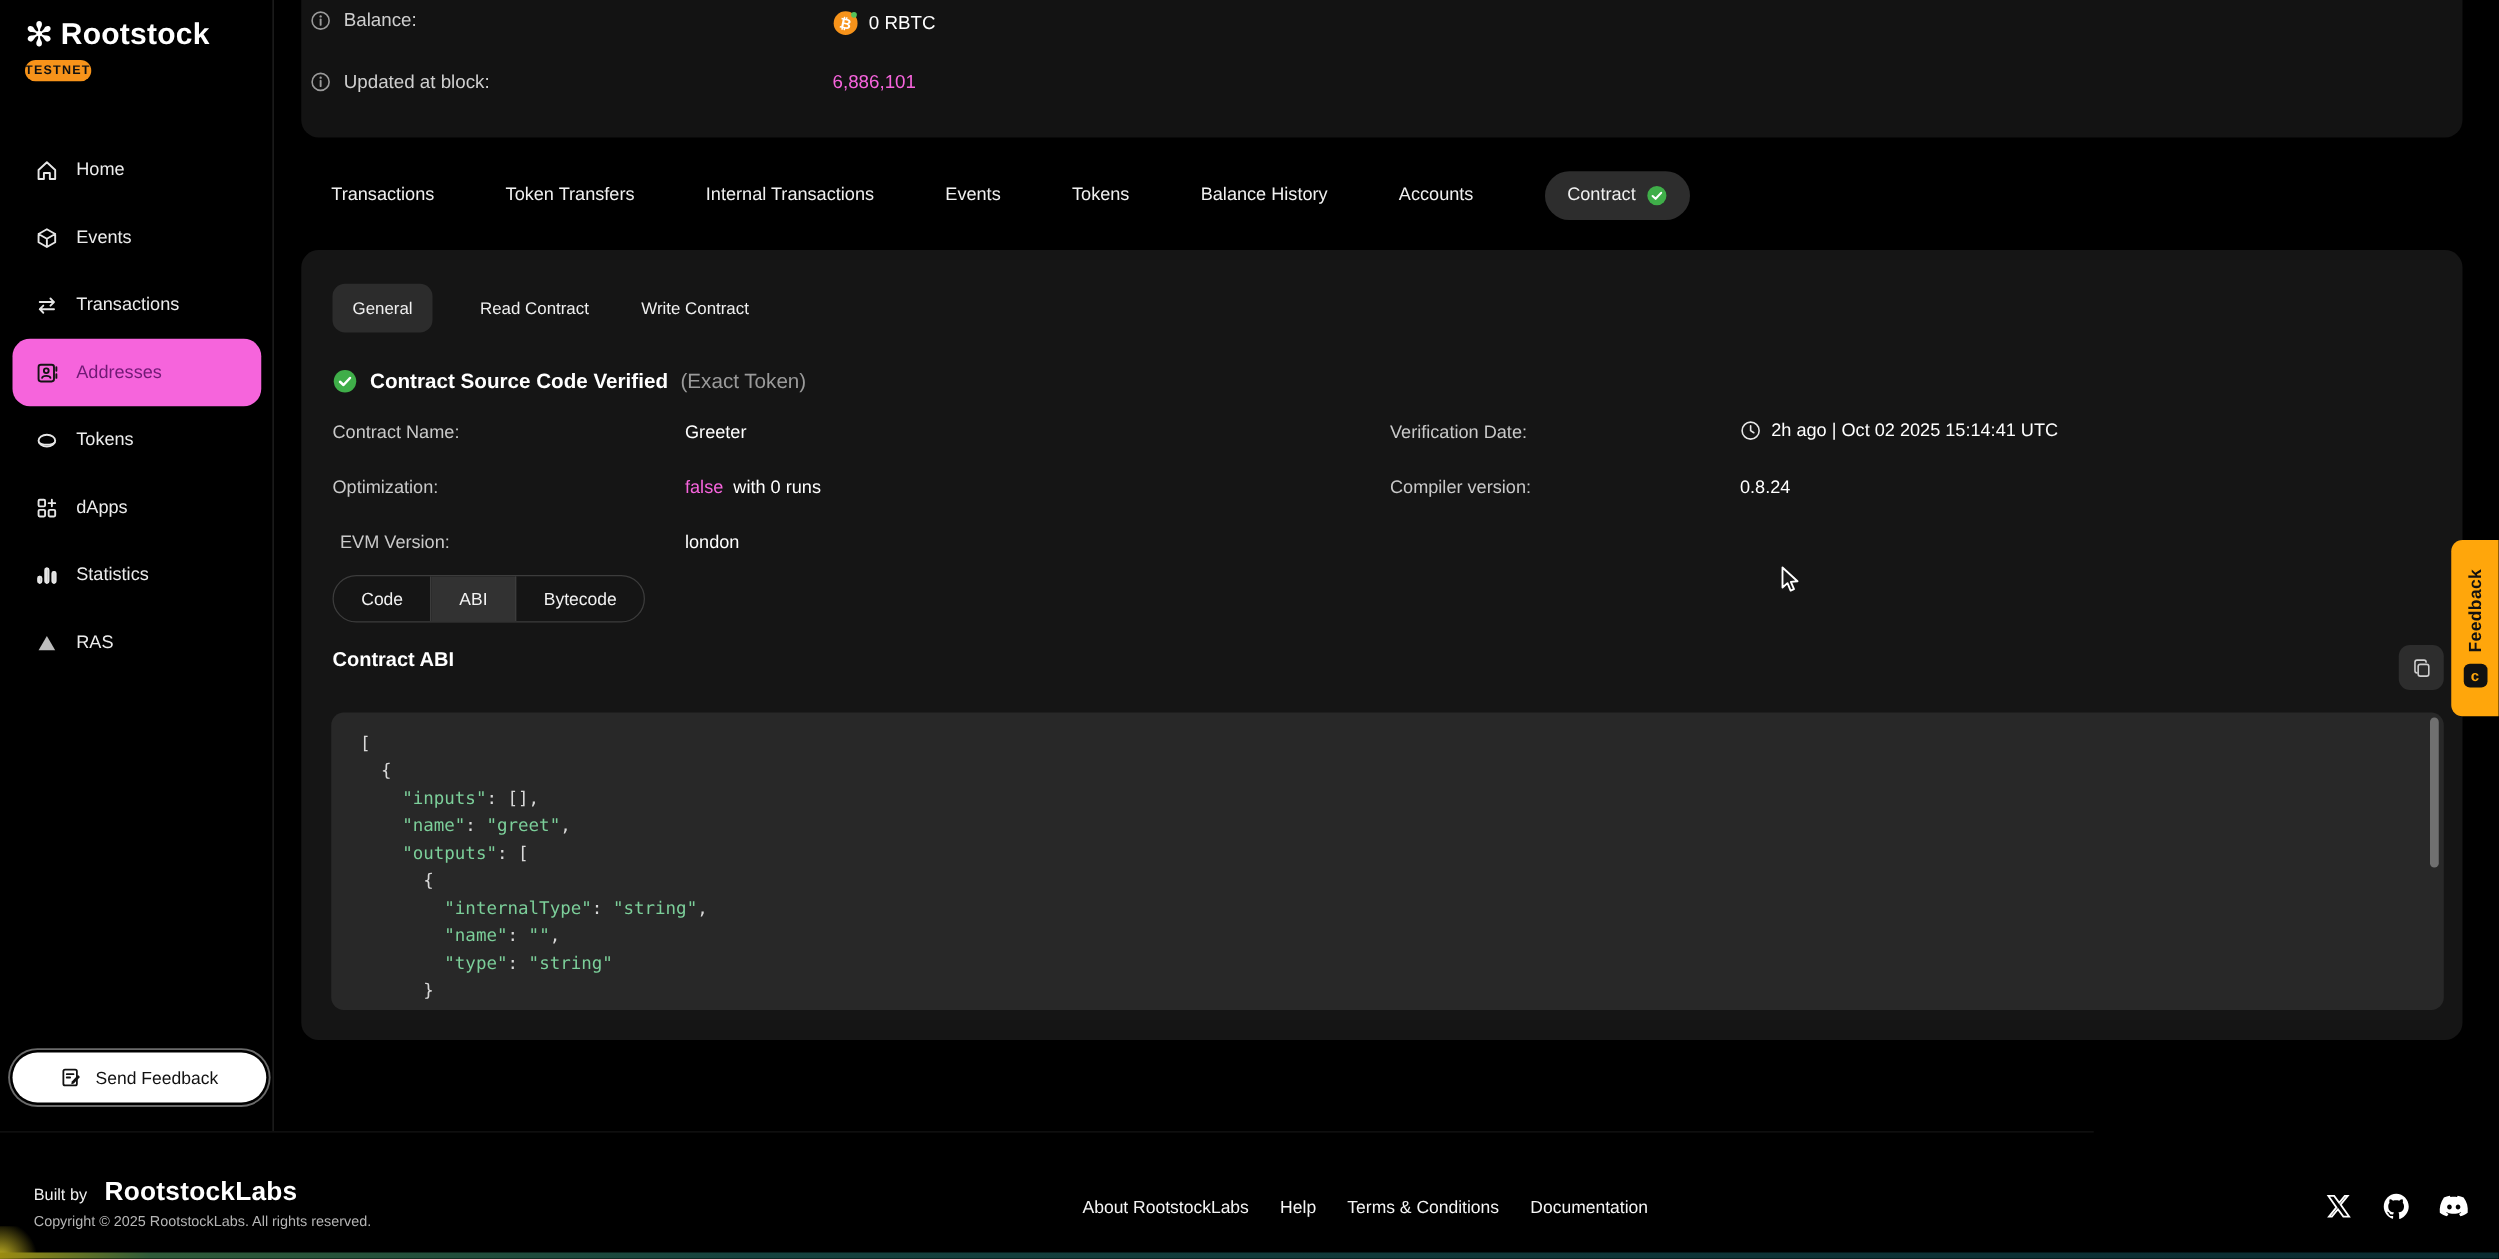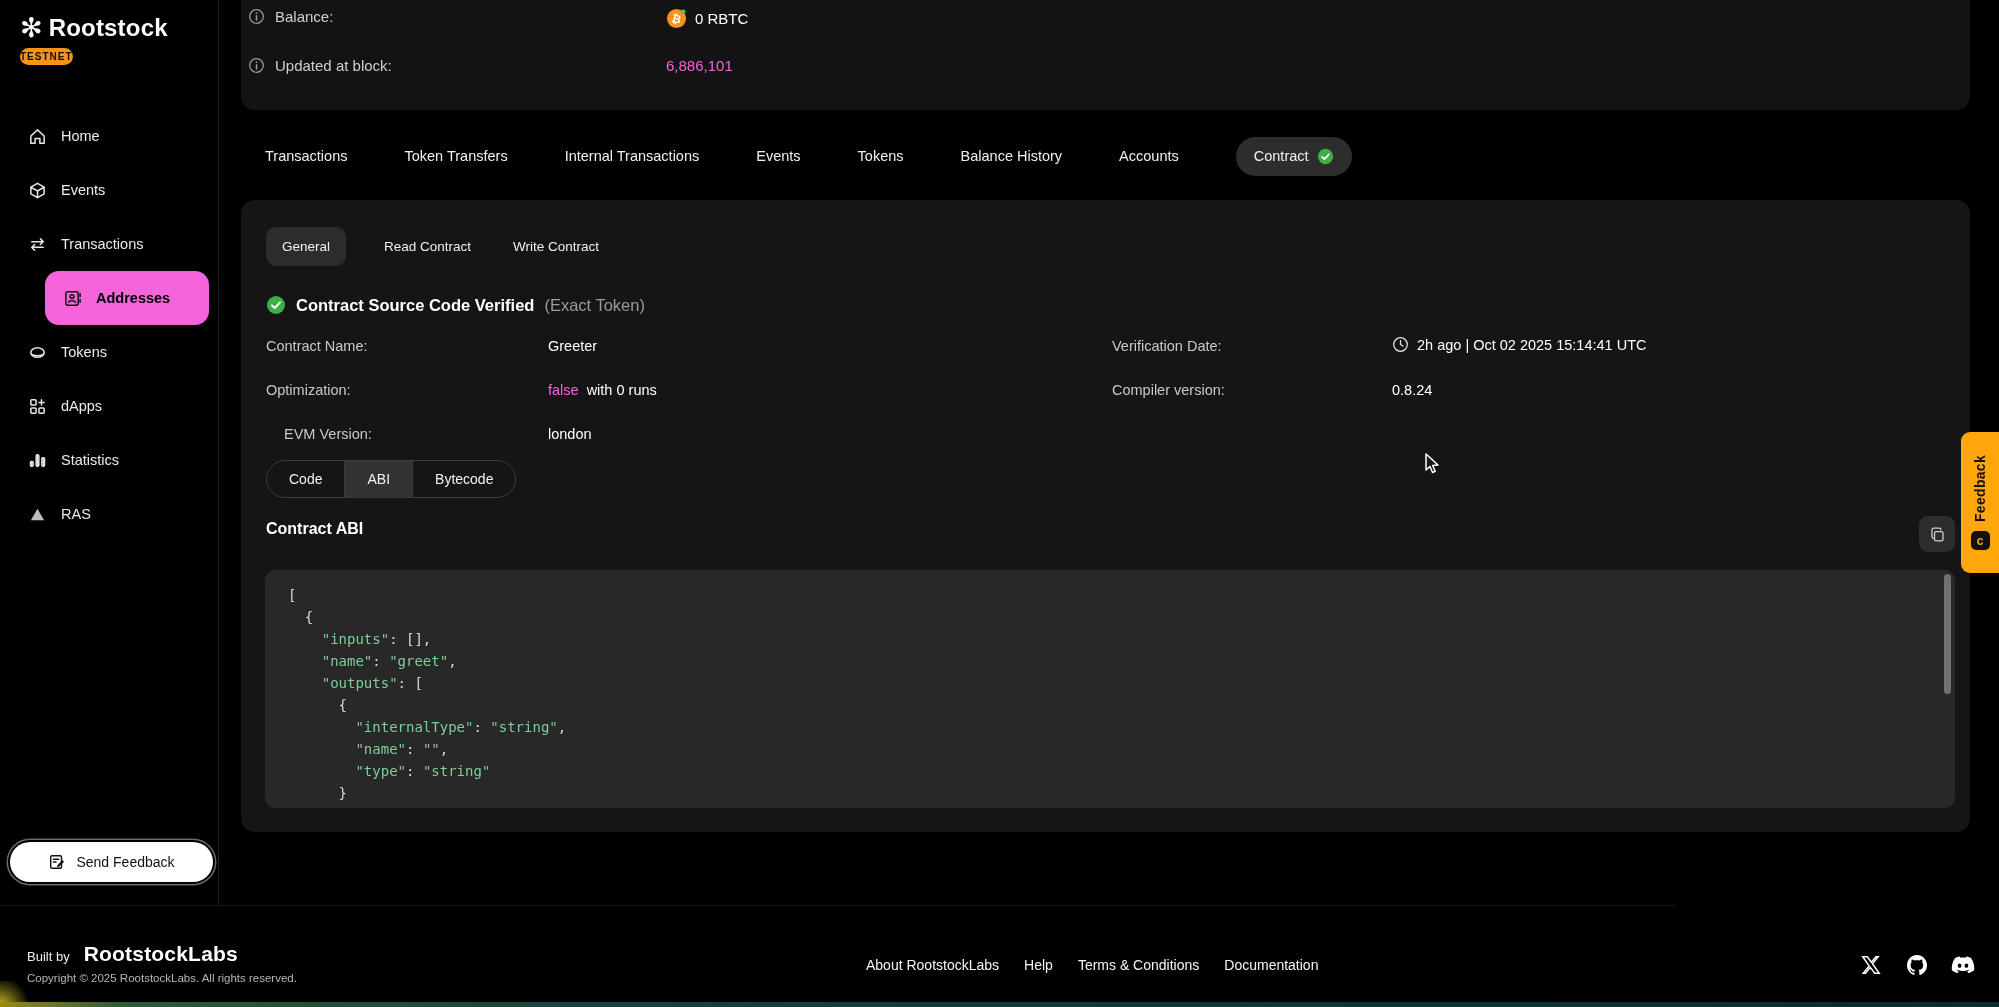--- a/index.html
+++ b/index.html
@@ -12,21 +12,21 @@
   .logo-wrap { position:absolute; left:20px; top:14px; }
   .logo-row { display:flex; align-items:center; gap:6px; }
   .logo-mark { font-size:27px; color:#fff; line-height:1; }
   .logo-text { font-size:24px; font-weight:bold; color:#fff; letter-spacing:.2px; }
   .testnet-badge { display:inline-block; margin-top:6px; background:#f7931a; color:#111;
     font-size:10px; font-weight:bold; letter-spacing:1px; padding:3px 0; border-radius:9px; }
   .nav { position:absolute; left:10px; top:109px; width:199px; display:flex; flex-direction:column; }
   .nav-item { height:54px; display:flex; align-items:center; gap:14px; padding-left:18px;
     border-radius:14px; font-size:14.5px; color:#ececec; cursor:pointer; }
   .nav-item svg { width:19px; height:19px; flex:0 0 19px; }
-  .nav-item.active { background:var(--pink); color:#000000; font-weight:bold;margin-left:35px; }
+  .nav-item.active { background:var(--pink); color:#701a75; font-weight:normal; }
   .send-feedback { position:absolute; left:10px; top:842px; width:203px; height:40px;
     background:#fff; color:#111; border:none; border-radius:20px; font-size:14px;
     font-family:"Liberation Sans", sans-serif; display:flex; align-items:center;
     justify-content:center; gap:10px; cursor:pointer;
     box-shadow:0 0 0 2px #000, 0 0 0 3.5px #6a6a6a; }
 
   
   .top-card { position:absolute; left:241px; top:0; width:1729px; height:110px;
     background:#131313; border-radius:0 0 14px 14px; }
   .sum-row { position:absolute; left:7px; display:flex; align-items:flex-start; }
@@ -255,21 +255,21 @@
 
   <span class="field-label" style="left:25px; top:138px;">Contract Name:</span>
   <span class="field-value" style="left:307px; top:138px;">Greeter</span>
 
   <span class="field-label" style="left:25px; top:182px;">Optimization:</span>
   <span class="field-value" style="left:307px; top:182px;">
       <span class="pink-text">false</span>
       <span> with 0 runs</span>
     </span>
 
-  <span class="field-label" style="left:43px; top:226px;">EVM Version:</span>
+  <span class="field-label" style="left:31px; top:226px;">EVM Version:</span>
   <span class="field-value" style="left:307px; top:226px;">london</span>
 
   <span class="field-label" style="left:871px; top:138px;">Verification Date:</span>
   <span class="field-value" style="left:1151px; top:136px;">
     <svg width="17" height="17" viewBox="0 0 20 20">
         <circle cx="10" cy="10" r="8" fill="none" stroke="#e6e6e6" stroke-width="1.5"></circle>
         <path d="M10 5.5 V10 L13 12" stroke="#e6e6e6" stroke-width="1.5" fill="none" stroke-linecap="round"></path>
       </svg>
     <span>2h ago | Oct 02 2025 15:14:41 UTC</span>
   </span>

